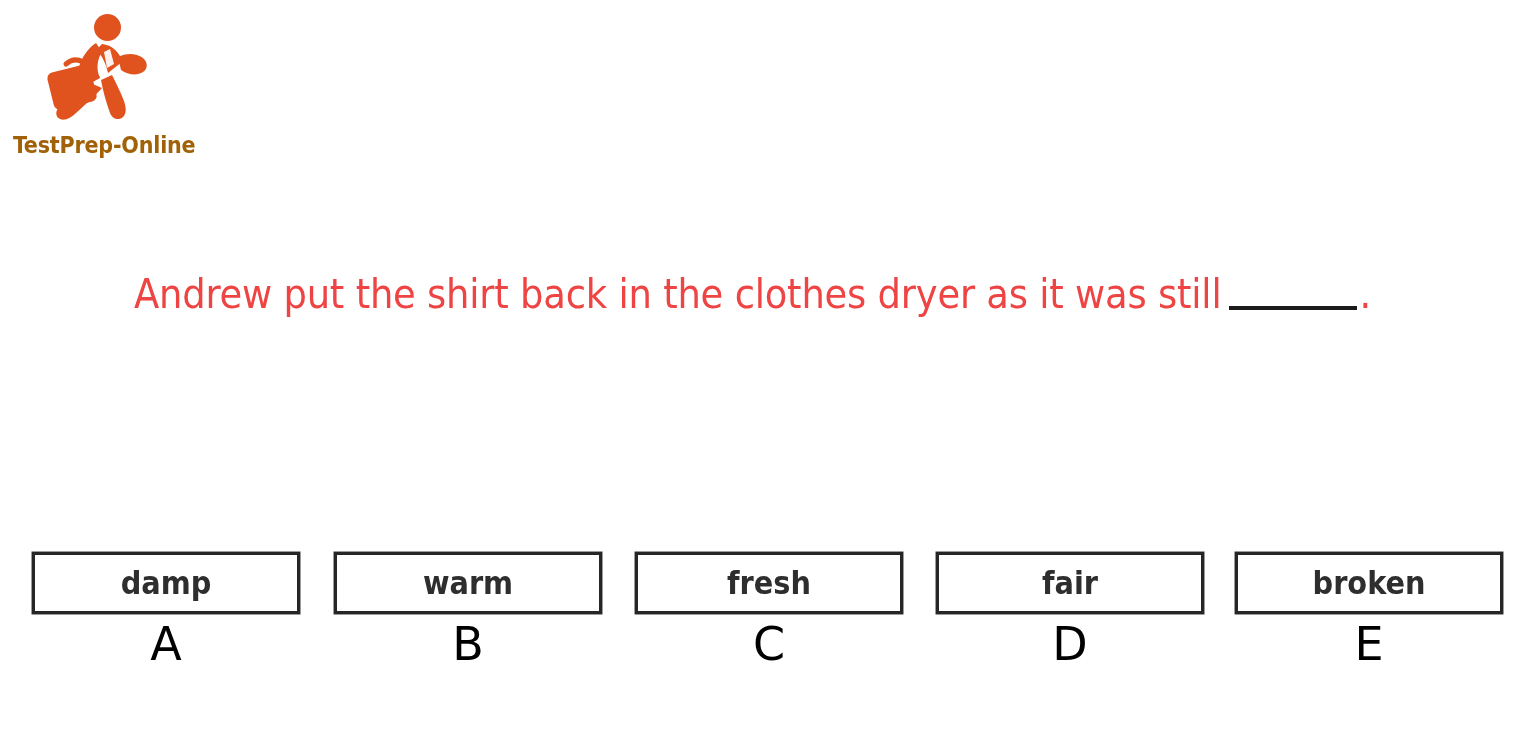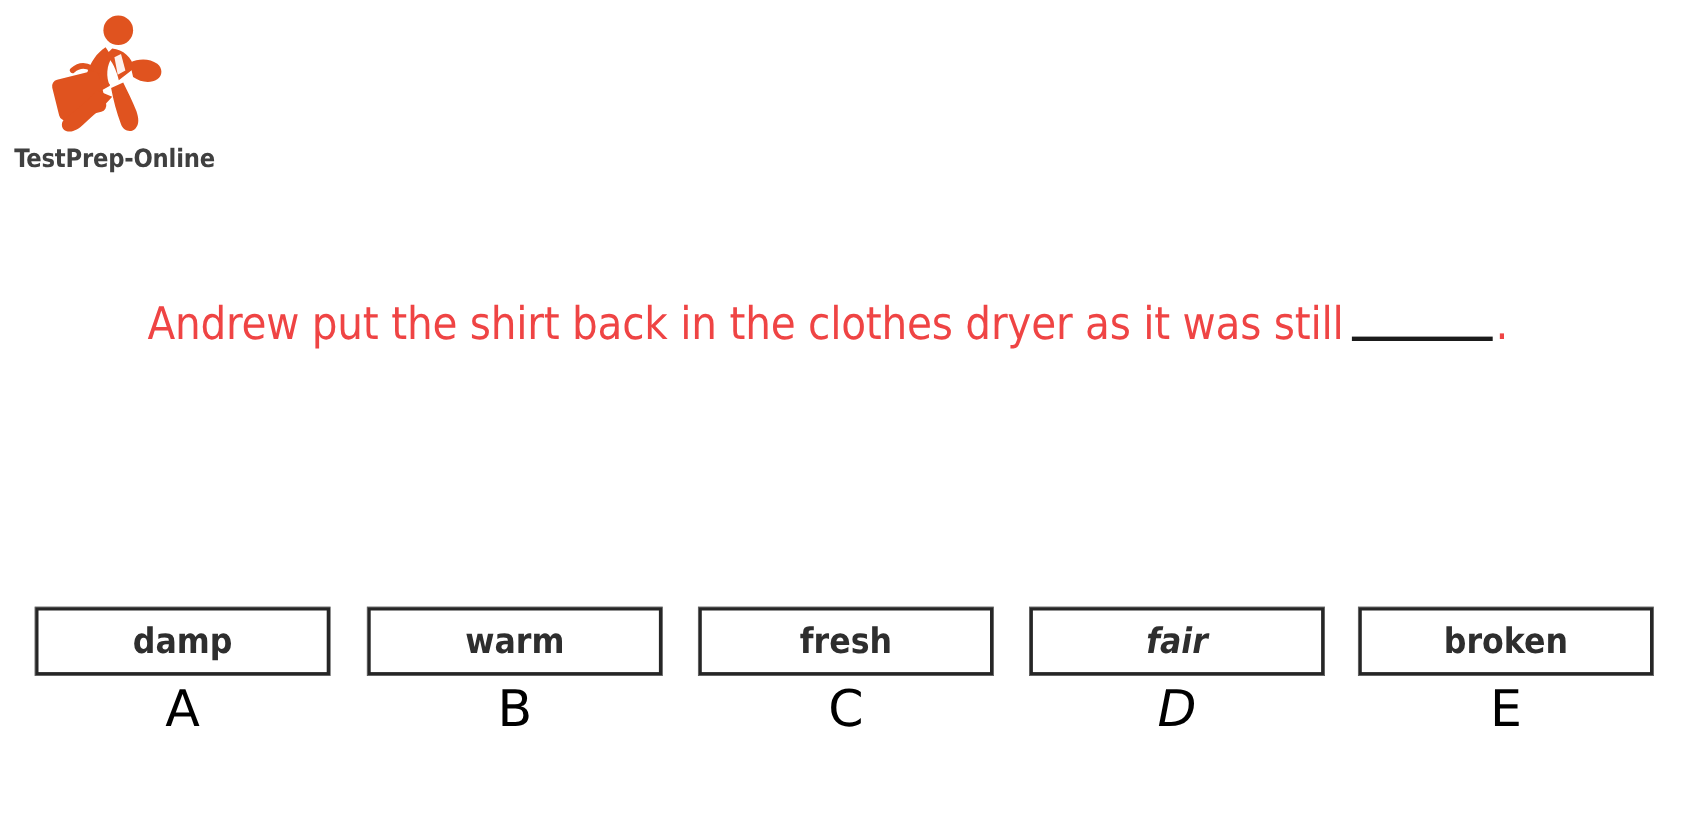--- a/index.html
+++ b/index.html
@@ -33,21 +33,21 @@
   }
   #logo-wordmark {
     position: absolute;
     left: 5px;
     top: 126px;
     width: 180px;
     font-family: "DejaVu Sans Condensed", "DejaVu Sans", "Liberation Sans", sans-serif;
     font-size: 23px;
     font-weight: 700;
     letter-spacing: -0.2px;
-    color: #404040;
+    color: #a16207;
     white-space: nowrap;
     line-height: 1;
   }
 
   
   #question-line {
     position: absolute;
     left: 134px;
     top: 272px;
     width: 1320px;
@@ -108,21 +108,21 @@
     font-size: 46px;
     font-weight: 400;
     color: #000000;
     line-height: 1.05;
   }
 
   
   #option-a { left: 32px;   width: 268px; }
   #option-b { left: 334px;  width: 268px; }
   #option-c { left: 635px;  width: 268px; }
-  #option-d { left: 936px;  width: 268px; font-style: italic; }
+  #option-d { left: 936px;  width: 268px; }
   #option-e { left: 1235px; width: 268px; }
 </style>
 </head>
 <body>
 
 <div id="logo-block">
 
   <div id="logo-mark">
     <svg viewBox="0 0 110 112" width="110" height="112" aria-hidden="true">
       <g fill="#E0531F">

